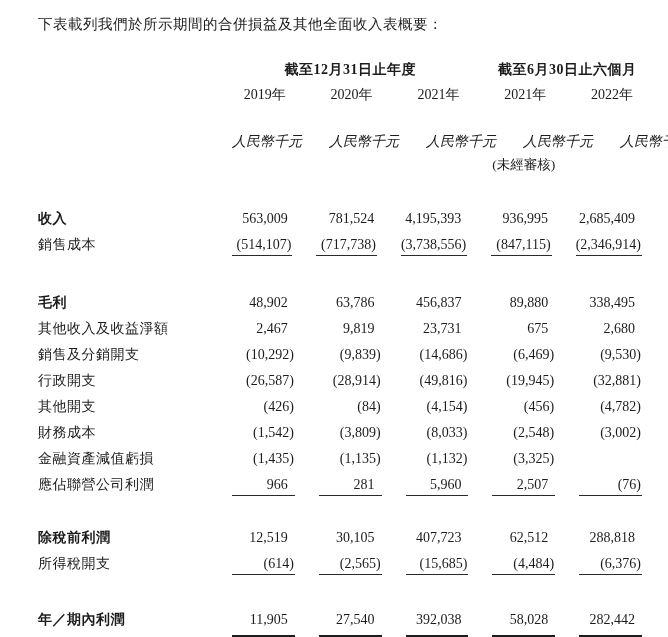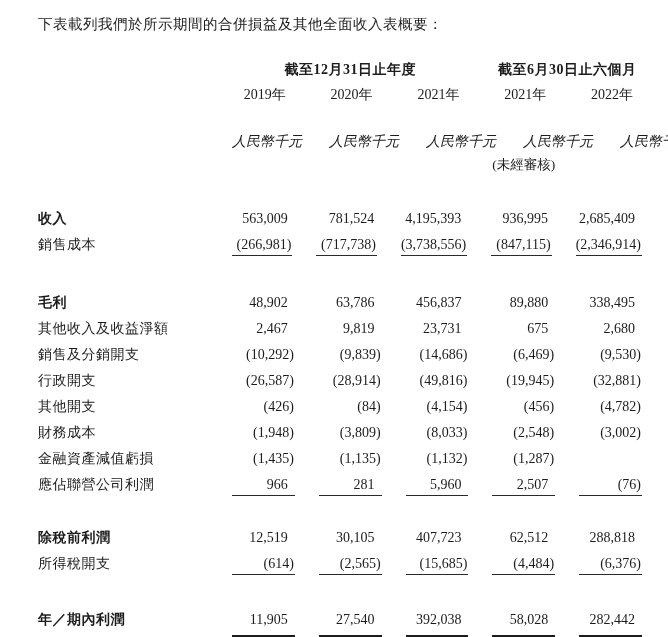--- a/index.html
+++ b/index.html
@@ -122,21 +122,21 @@
     <div class="cell label bold">收入</div>
     <div class="cell num">563,009</div>
     <div class="cell num">781,524</div>
     <div class="cell num">4,195,393</div>
     <div class="cell num">936,995</div>
     <div class="cell num">2,685,409</div>
   </div>
 
   <div class="grid-row">
     <div class="cell label">銷售成本</div>
-    <div class="cell num neg rule">(266,981)</div>
+    <div class="cell num neg rule">(514,107)</div>
     <div class="cell num neg rule">(717,738)</div>
     <div class="cell num neg rule">(3,738,556)</div>
     <div class="cell num neg rule">(847,115)</div>
     <div class="cell num neg rule">(2,346,914)</div>
   </div>
 
   <div class="sp-32"></div>
 
   <div class="grid-row">
     <div class="cell label bold">毛利</div>
@@ -178,33 +178,33 @@
     <div class="cell label">其他開支</div>
     <div class="cell num neg">(426)</div>
     <div class="cell num neg">(84)</div>
     <div class="cell num neg">(4,154)</div>
     <div class="cell num neg">(456)</div>
     <div class="cell num neg">(4,782)</div>
   </div>
 
   <div class="grid-row">
     <div class="cell label">財務成本</div>
-    <div class="cell num neg">(1,948)</div>
+    <div class="cell num neg">(1,542)</div>
     <div class="cell num neg">(3,809)</div>
     <div class="cell num neg">(8,033)</div>
     <div class="cell num neg">(2,548)</div>
     <div class="cell num neg">(3,002)</div>
   </div>
 
   <div class="grid-row">
     <div class="cell label">金融資產減值虧損</div>
     <div class="cell num neg">(1,435)</div>
     <div class="cell num neg">(1,135)</div>
     <div class="cell num neg">(1,132)</div>
-    <div class="cell num neg">(1,287)</div>
+    <div class="cell num neg">(3,325)</div>
   </div>
 
   <div class="grid-row">
     <div class="cell label">應佔聯營公司利潤</div>
     <div class="cell num rule">966</div>
     <div class="cell num rule">281</div>
     <div class="cell num rule">5,960</div>
     <div class="cell num rule">2,507</div>
     <div class="cell num neg rule">(76)</div>
   </div>

